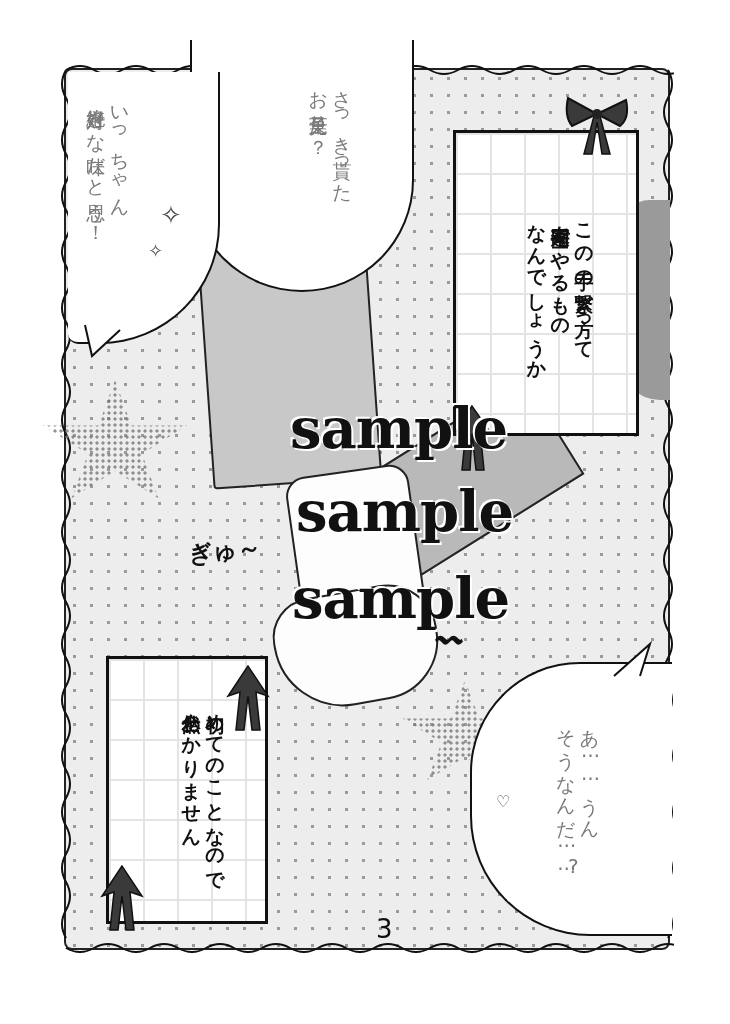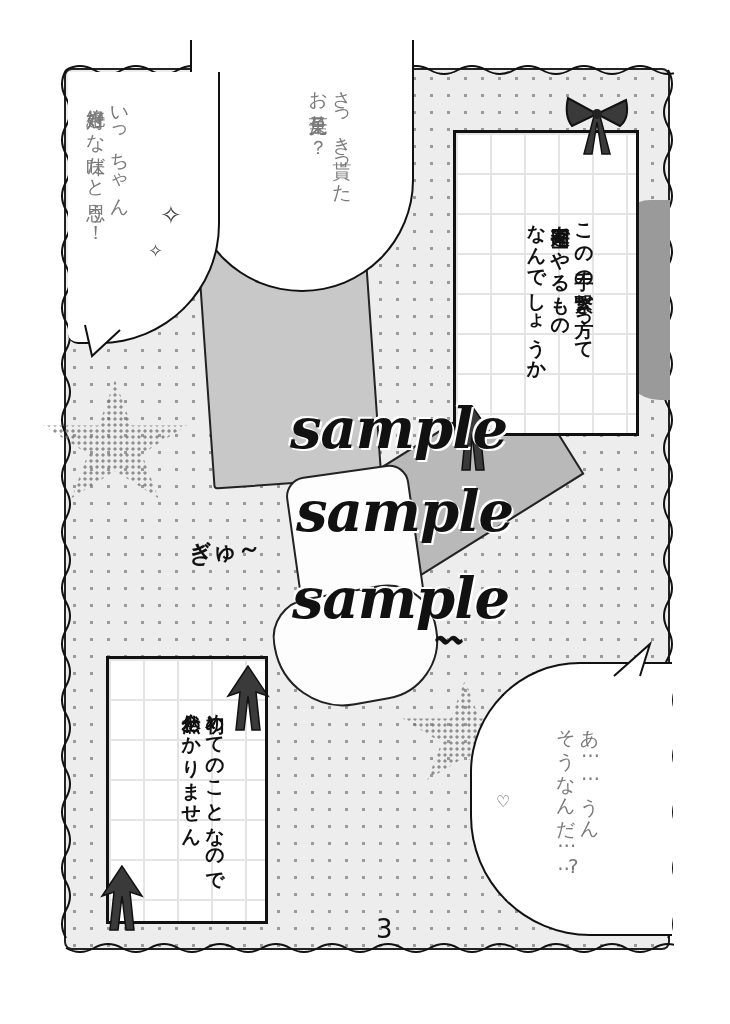--- a/index.html
+++ b/index.html
@@ -14,21 +14,21 @@
       box-shadow: 0 0 0 2px #222;
     }
     .scallop { position: absolute; left: 60px; top: 64px; }
     .vtext { writing-mode: vertical-rl; text-orientation: upright; position: absolute; line-height: 1.25; letter-spacing: 1px; }
     .bubble { position: absolute; background: #fff; border: 2px solid #111; }
     .box { position: absolute; background-color: #fff; border: 3px solid #111;
       background-image: linear-gradient(#e4e4e4 2px, transparent 2px), linear-gradient(90deg, #e4e4e4 2px, transparent 2px);
       background-size: 34px 40px; }
     .sleeve { position: absolute; background: #c8c8c8; border: 2px solid #222; }
     .hand { position: absolute; background: #fdfdfd; border: 2px solid #222; }
-    .watermark { position: absolute; font-family: "DejaVu Serif", serif; font-style: italic; font-weight: bold; font-size: 56px; color: #111;
+    .watermark { position: absolute; font-family: "DejaVu Serif", serif; font-weight: bold; font-size: 56px; color: #111;
       text-shadow: 2px 2px 0 #fff, -2px -2px 0 #fff; letter-spacing: -1px; }
     .bow { position: absolute; }
     .sfx { position: absolute; font-family: "DejaVu Sans", sans-serif; font-size: 24px; color: #111; font-weight: bold; }
     .pagenum { position: absolute; font-size: 26px; color: #111; font-family: "DejaVu Sans", sans-serif; }
     .halftone { position: absolute; background-image: radial-gradient(circle, #777 1.4px, transparent 1.8px); background-size: 6px 6px; opacity: .8; }
   </style>
 </head>
 <body>
 
 <div class="page">

